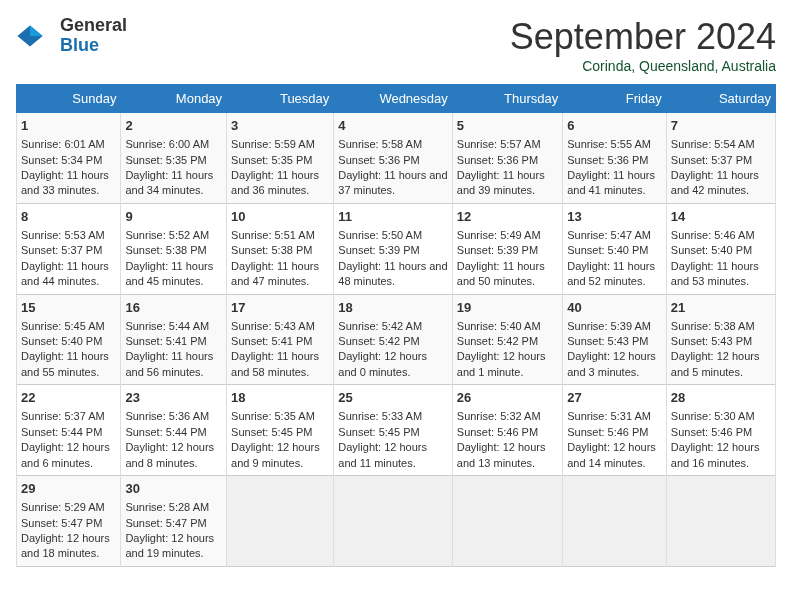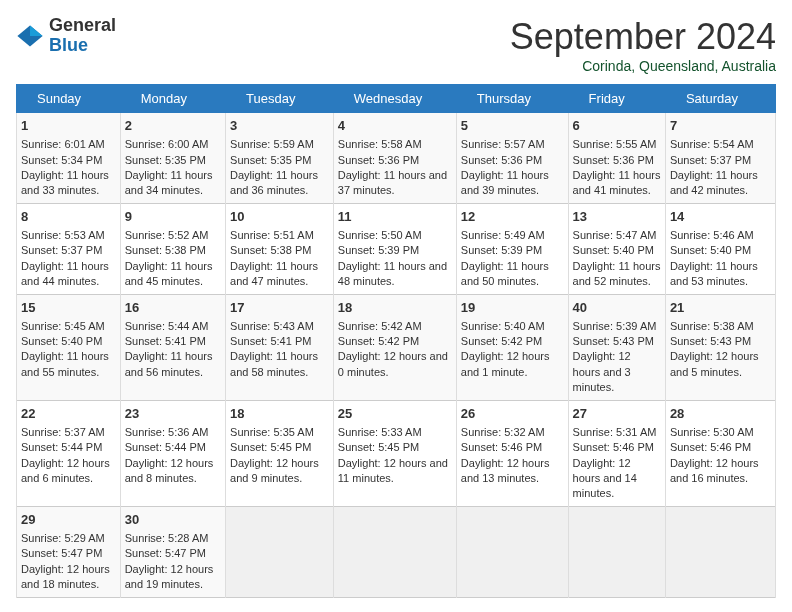--- a/index.html
+++ b/index.html
@@ -12,21 +12,21 @@
     }
     .header {
       display: flex;
       justify-content: space-between;
       align-items: flex-start;
       margin-bottom: 10px;
     }
     .logo {
       display: flex;
       align-items: center;
-      gap: 5px;
+      gap: 16px;
     }
     .logo-text {
       font-size: 18px;
       font-weight: bold;
       line-height: 1.1;
     }
     .logo-general { color: #333; }
     .logo-blue { color: #1a6faf; margin-top: 29px; }
     .logo-icon {
       width: 28px;
@@ -48,22 +48,22 @@
     table {
       width: 100%;
       border-collapse: collapse;
       font-size: 11px;
     }
     thead tr {
       background-color: #2a7abf;
       color: #fff;
     }
     thead th {
-      padding: 6px 20px;
-      text-align: left;
+      padding: 6px 4px;
+      text-align: right;
       font-size: 13px;
       font-weight: normal;
       border: 1px solid #2a7abf;
     }
     tbody tr {
       border-bottom: 1px solid #ccc;
     }
     tbody td {
       padding: 4px 4px;
       vertical-align: top;

